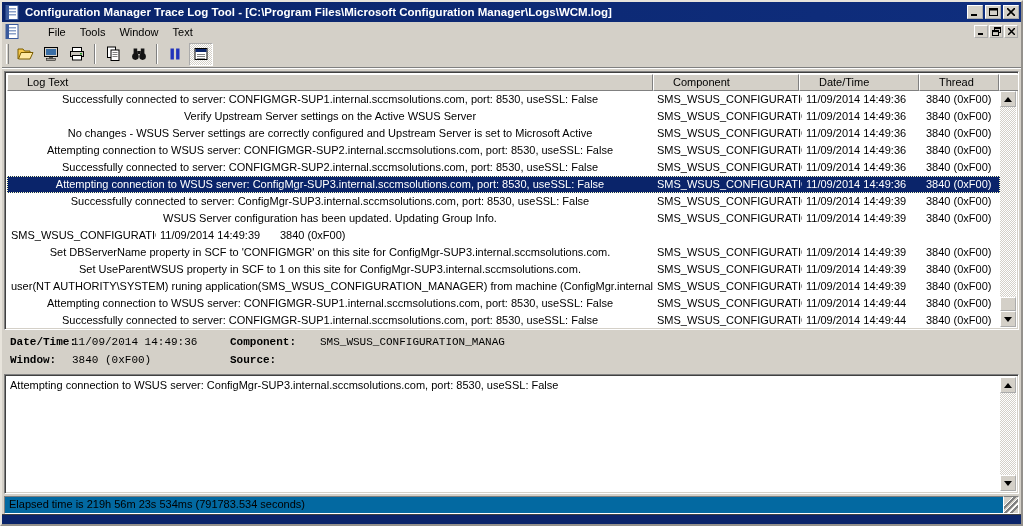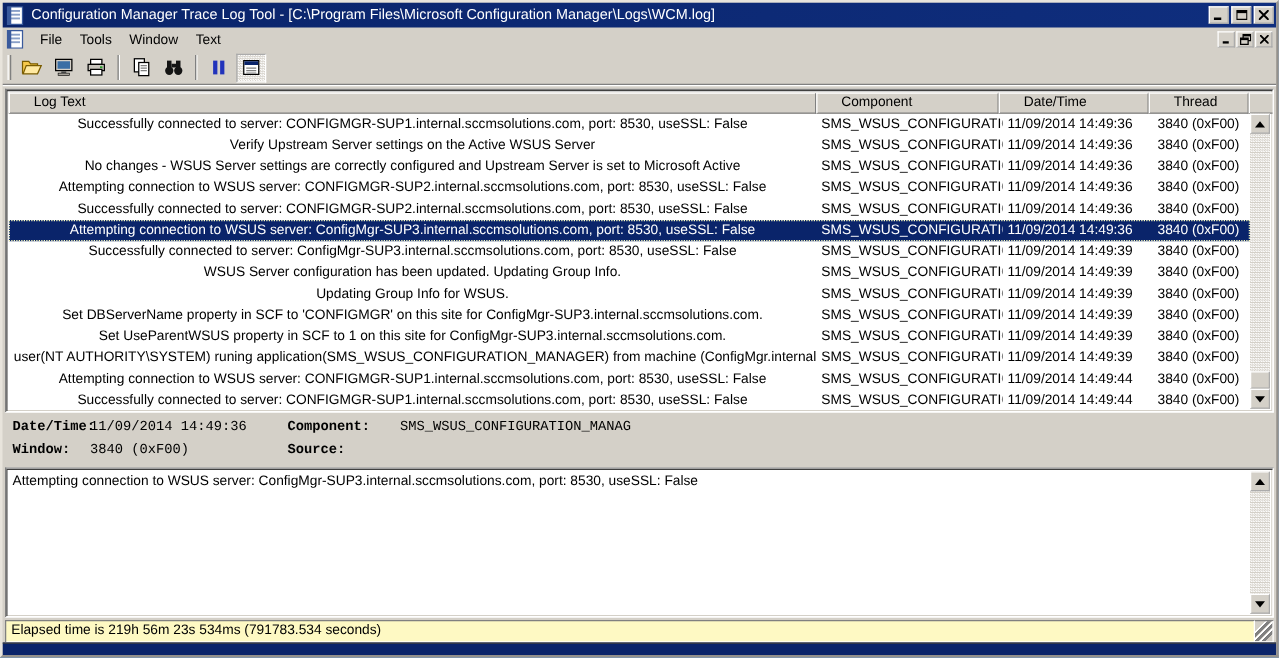--- a/index.html
+++ b/index.html
@@ -14,27 +14,27 @@
     overflow:hidden;
   }
   
   .titlebar{
     height:20px;flex:0 0 20px;
     background:linear-gradient(90deg,#0a246a,#0f2e7e);
     display:flex;align-items:center;
     padding:0 2px 0 3px;color:#fff;
   }
   .titlebar .app-ico{width:16px;height:15px;margin-right:4px;flex:0 0 16px;}
-  .titlebar .ttl{font-weight:normal;font-size:11.5px;white-space:nowrap;overflow:hidden;flex:1;}
+  .titlebar .ttl{font-weight:bold;font-size:11.5px;white-space:nowrap;overflow:hidden;flex:1;}
   .winbtns{display:flex;gap:2px;}
   .wbtn{width:16px;height:14px;background:#d4d0c8;border:1px outset #fff;
         display:flex;align-items:center;justify-content:center;padding:0;}
   .wbtn svg{display:block;}
   
-  .menubar{height:19px;flex:0 0 19px;display:flex;align-items:center;padding:0 2px;}
+  .menubar{height:19px;flex:0 0 19px;display:flex;align-items:center;padding:0 2px;gap:16px;}
   .menubar .doc-ico{width:16px;height:15px;margin:0 4px 0 1px;flex:0 0 16px;}
   .menus{display:flex;}
   .menu-item{padding:2px 7px;cursor:default;}
   .mdi-spacer{flex:1;}
   .mdibtns{display:flex;gap:1px;margin-right:1px;}
   .mbtn{width:14px;height:13px;background:#d4d0c8;border:1px outset #fff;
         display:flex;align-items:center;justify-content:center;padding:0;}
   
   .toolbar{height:27px;flex:0 0 27px;display:flex;align-items:center;padding-left:3px;
            border-bottom:1px solid #808080;}
@@ -82,21 +82,21 @@
   .message{
     margin:0 2px;flex:0 0 120px;background:#fff;position:relative;
     border:1px solid;border-color:#808080 #fff #fff #808080;
     box-shadow:inset 1px 1px 0 #404040, inset -1px -1px 0 #d4d0c8;
     padding:4px 20px 4px 5px;overflow:hidden;
   }
   .message .vscroll{top:2px;bottom:2px;right:2px;}
   
   .statusbar{flex:0 0 18px;margin:2px 2px 0 2px;display:flex;align-items:stretch;}
   .sfield{flex:1;border:1px solid;border-color:#808080 #fff #fff #808080;
-          padding:1px 4px;white-space:nowrap;overflow:hidden;background:#fef9c3;}
+          padding:1px 4px;white-space:nowrap;overflow:hidden;background:#0369a1;}
   .sgrip{width:15px;border:1px solid;border-color:#808080 #fff #fff #808080;border-left:none;
     background:
      linear-gradient(135deg,transparent 0 6px,#fff 6px 7px,#808080 7px 9px,transparent 9px 10px,#fff 10px 11px,#808080 11px 13px,transparent 13px 14px,#fff 14px 15px,#808080 15px 17px,transparent 17px) ;
   }
   .bottom-strip{flex:1;background:#0a246a;min-height:6px;border-top:1px solid #404040;}
 </style>
 </head>
 <body>
 
 <div class="window">
@@ -284,21 +284,20 @@
         <span class="c c2">11/09/2014 14:49:39</span>
         <span class="c c3">3840 (0xF00)</span>
       </div>
         <div class="lrow">
         <span class="c c0">WSUS Server configuration has been updated. Updating Group Info.</span>
         <span class="c c1">SMS_WSUS_CONFIGURATION</span>
         <span class="c c2">11/09/2014 14:49:39</span>
         <span class="c c3">3840 (0xF00)</span>
       </div>
         <div class="lrow">
-        <span class="c c0">Updating Group Info for WSUS.</span>
         <span class="c c1">SMS_WSUS_CONFIGURATION</span>
         <span class="c c2">11/09/2014 14:49:39</span>
         <span class="c c3">3840 (0xF00)</span>
       </div>
         <div class="lrow">
         <span class="c c0">Set DBServerName property in SCF to 'CONFIGMGR' on this site for ConfigMgr-SUP3.internal.sccmsolutions.com.</span>
         <span class="c c1">SMS_WSUS_CONFIGURATION</span>
         <span class="c c2">11/09/2014 14:49:39</span>
         <span class="c c3">3840 (0xF00)</span>
       </div>

